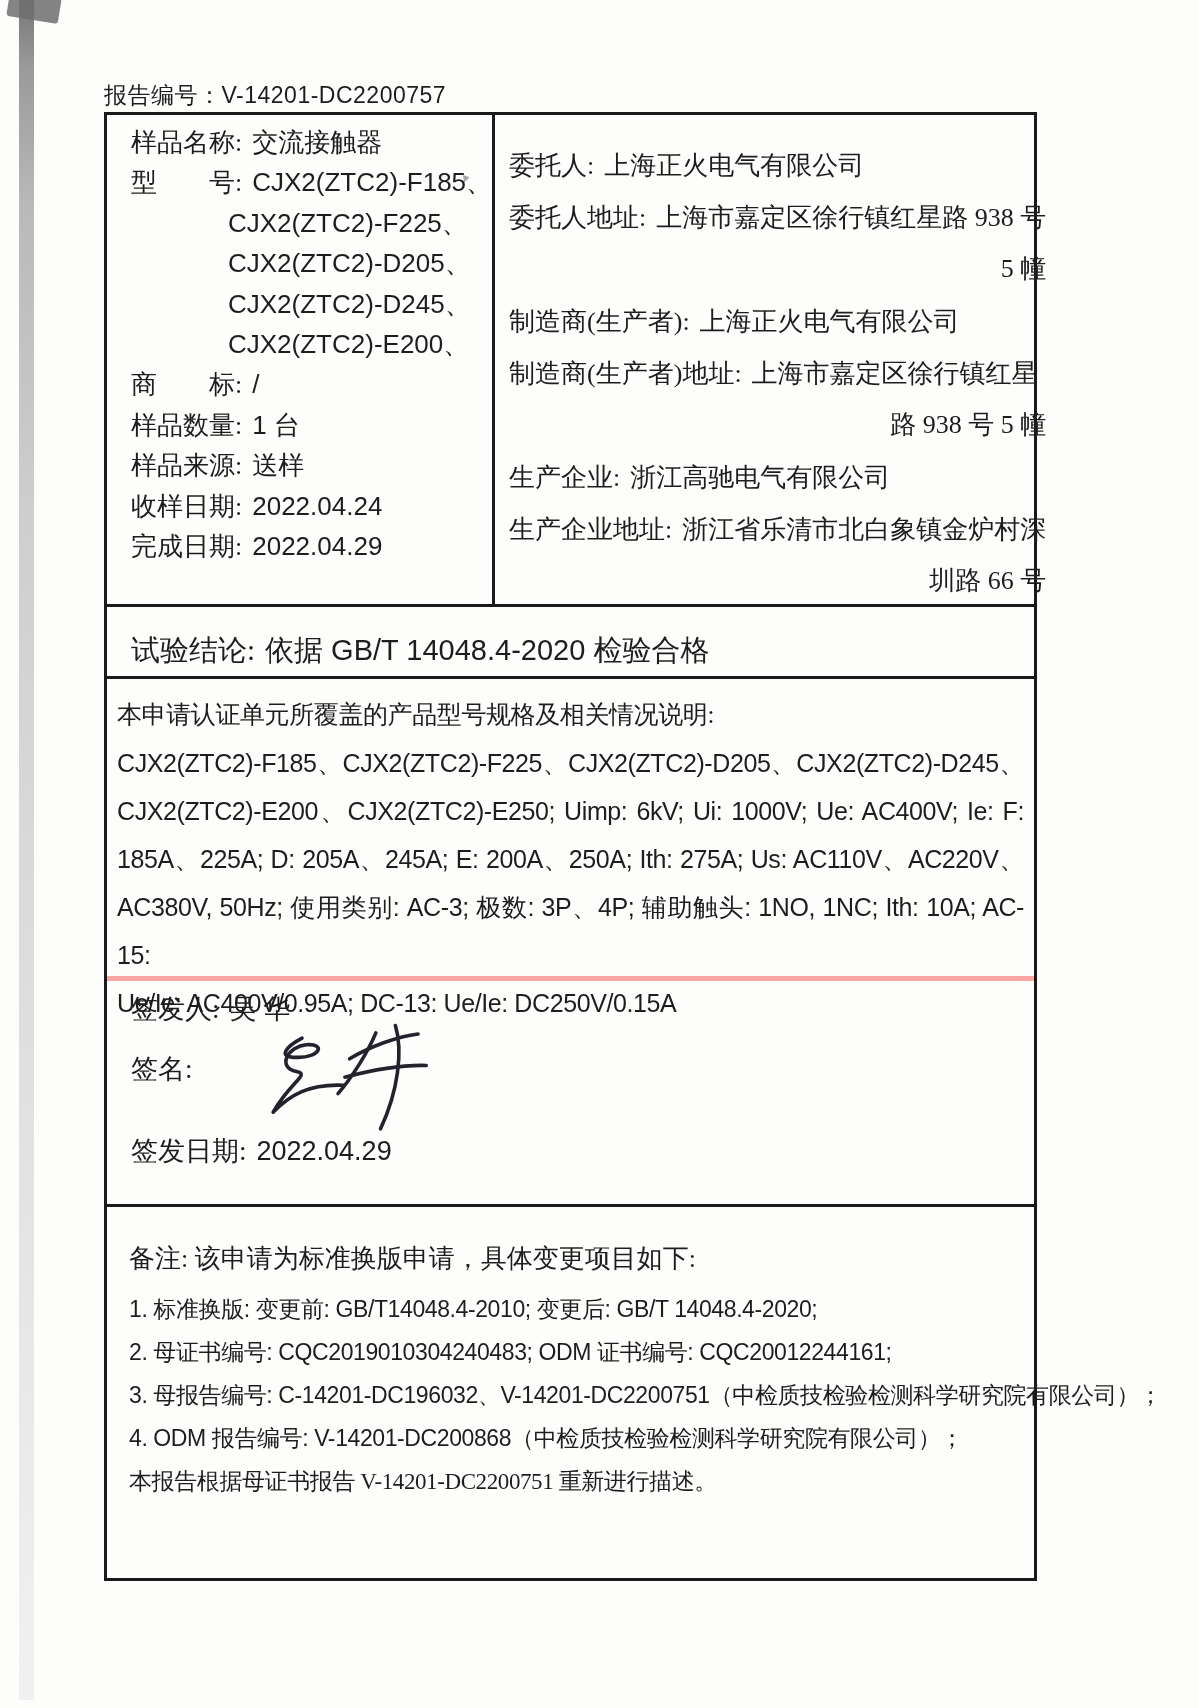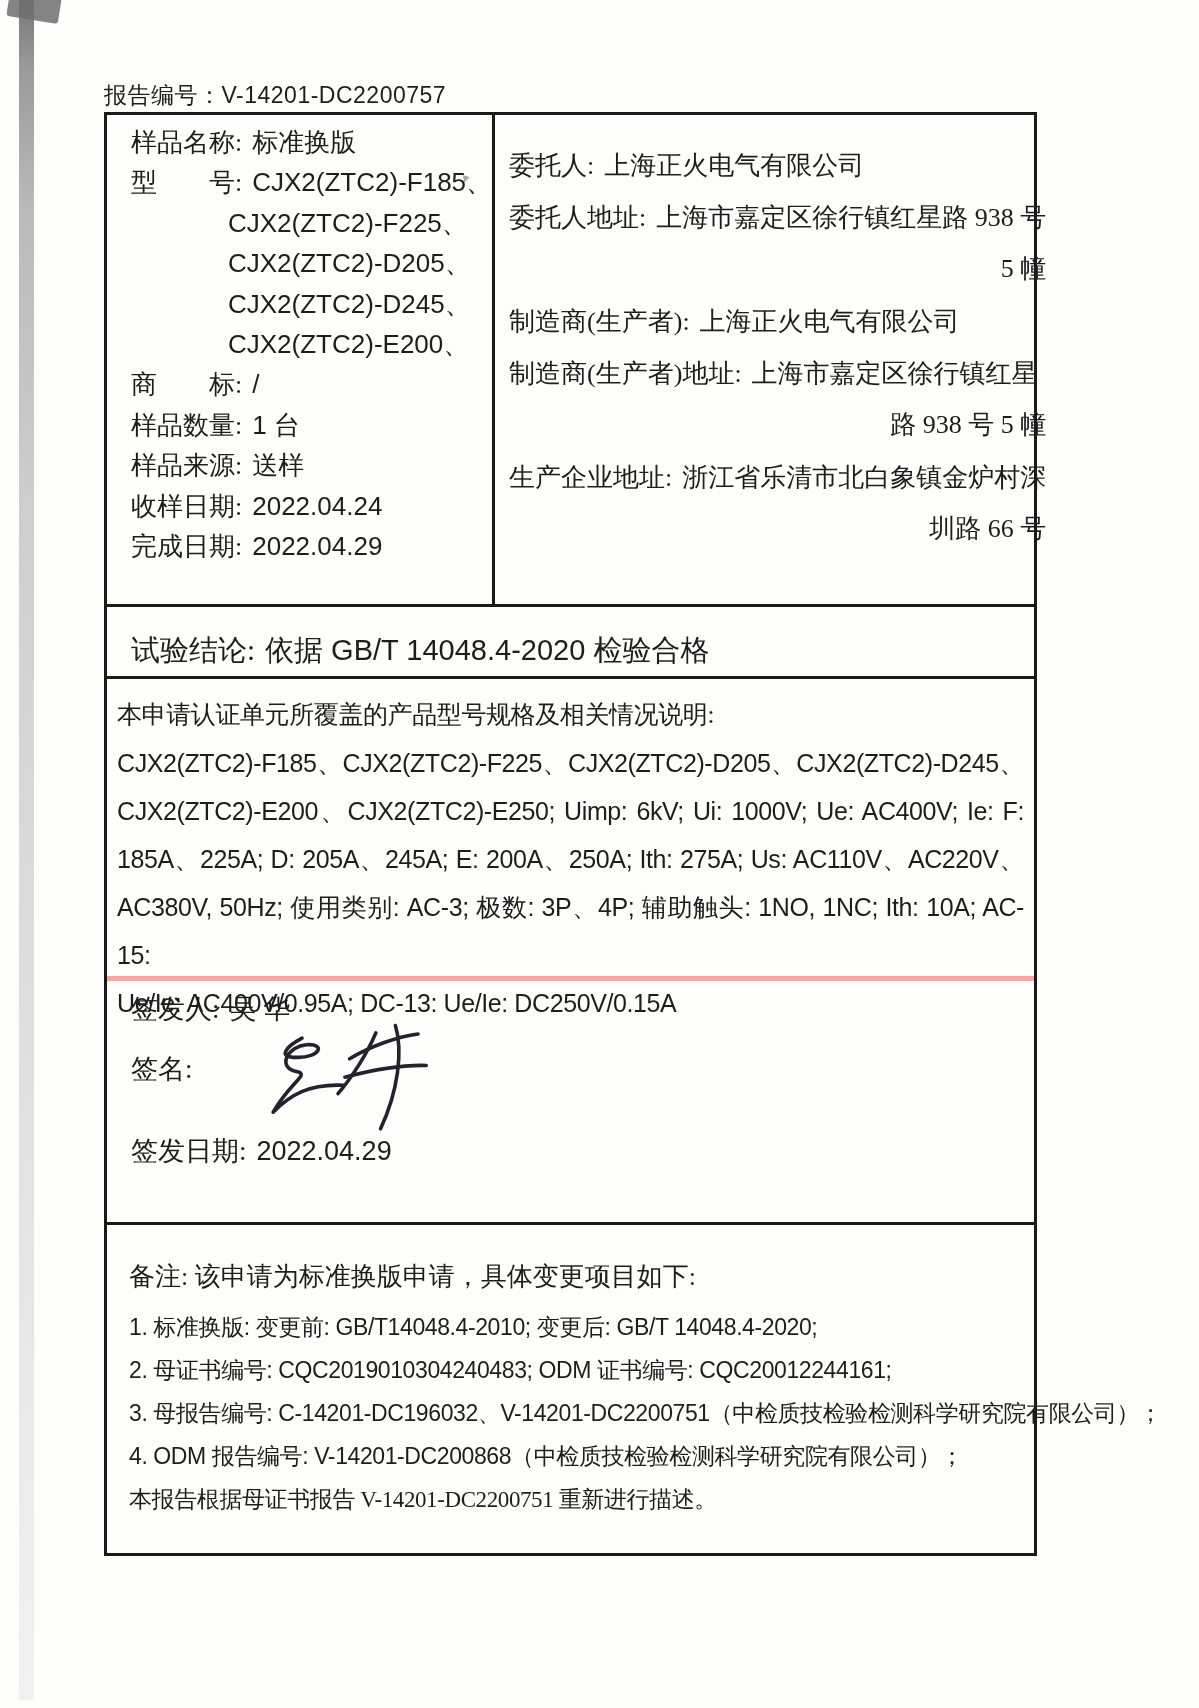--- a/index.html
+++ b/index.html
@@ -55,60 +55,61 @@
   .row3 { border-top:3px solid #1a1a1a; height:300px; padding:12px 10px 0 10px; }
   .cov-line {
     font-size:25px; letter-spacing:-0.4px; line-height:48px; width:100%;
   }
   .cov-just { text-align:justify; text-align-last:justify; }
   .row4 { border-top:5px solid #fca5a5; height:228px; position:relative; }
   .issuer-line { position:absolute; top:10px; left:24px; font-size:27px; white-space:pre; }
   .sign-line { position:absolute; top:70px; left:24px; font-size:27px; white-space:pre; }
   .sign-svg { position:absolute; left:116px; top:-28px; }
   .date-line { position:absolute; top:152px; left:24px; font-size:27px; white-space:pre; }
-  .row5 { border-top:3px solid #1a1a1a; height:331px; padding:34px 0 8px 22px;margin-top:18px; }
+  .row5 { border-top:3px solid #1a1a1a; height:374px; padding:34px 0 8px 22px; }
   .remark-title { font-size:26px; margin-bottom:12px; white-space:pre; }
   .remark-item {
     font-size:23px; letter-spacing:-0.4px; line-height:43px; white-space:nowrap;
   }
 </style>
 </head>
 <body>
 
 <div class="page">
 
   <div class="scan-band"></div>
   <div class="scan-corner"></div>
   <div class="smudge">▾</div>
 
   <div class="report-no"><span class="kai">报告编号：</span><span>V-14201-DC2200757</span></div>
 
   <div class="doc-table">
 
     <div class="row1">
       <div class="cell-left">
-        <div class="lline"><span class="kai">样品名称:</span><span class="val kai">标准换版</span></div>
+        <div class="lline"><span class="kai">样品名称:</span><span class="val kai">交流接触器</span></div>
         <div class="lline"><span class="kai">型　　号:</span><span class="val">CJX2(ZTC2)-F185、</span></div>
         <div class="lline cont">CJX2(ZTC2)-F225、</div>
         <div class="lline cont">CJX2(ZTC2)-D205、</div>
         <div class="lline cont">CJX2(ZTC2)-D245、</div>
         <div class="lline cont">CJX2(ZTC2)-E200、</div>
         <div class="lline"><span class="kai">商　　标:</span><span class="val">/</span></div>
         <div class="lline"><span class="kai">样品数量:</span><span class="val">1 台</span></div>
         <div class="lline"><span class="kai">样品来源:</span><span class="val kai">送样</span></div>
         <div class="lline"><span class="kai">收样日期:</span><span class="val">2022.04.24</span></div>
         <div class="lline"><span class="kai">完成日期:</span><span class="val">2022.04.29</span></div>
       </div>
       <div class="cell-right">
         <div class="rline"><span class="kai">委托人:</span><span class="val kai">上海正火电气有限公司</span></div>
         <div class="rline"><span class="kai">委托人地址:</span><span class="val kai">上海市嘉定区徐行镇红星路 938 号</span></div>
         <div class="rline rcenter kai">5 幢</div>
         <div class="rline"><span class="kai">制造商(生产者):</span><span class="val kai">上海正火电气有限公司</span></div>
         <div class="rline"><span class="kai">制造商(生产者)地址:</span><span class="val kai">上海市嘉定区徐行镇红星</span></div>
         <div class="rline rcenter shift-right kai">路 938 号 5 幢</div>
+        <div class="rline"><span class="kai">生产企业:</span><span class="val kai">浙江高驰电气有限公司</span></div>
         <div class="rline"><span class="kai">生产企业地址:</span><span class="val kai">浙江省乐清市北白象镇金炉村深</span></div>
         <div class="rline rcenter kai">圳路 66 号</div>
       </div>
     </div>
 
     <div class="row2"><span class="kai">试验结论:</span><span class="val">依据 GB/T 14048.4-2020 检验合格</span></div>
 
     <div class="row3">
       <div class="cov-line kai">本申请认证单元所覆盖的产品型号规格及相关情况说明:</div>
       <div class="cov-line cov-just">CJX2(ZTC2)-F185、CJX2(ZTC2)-F225、CJX2(ZTC2)-D205、CJX2(ZTC2)-D245、</div>

